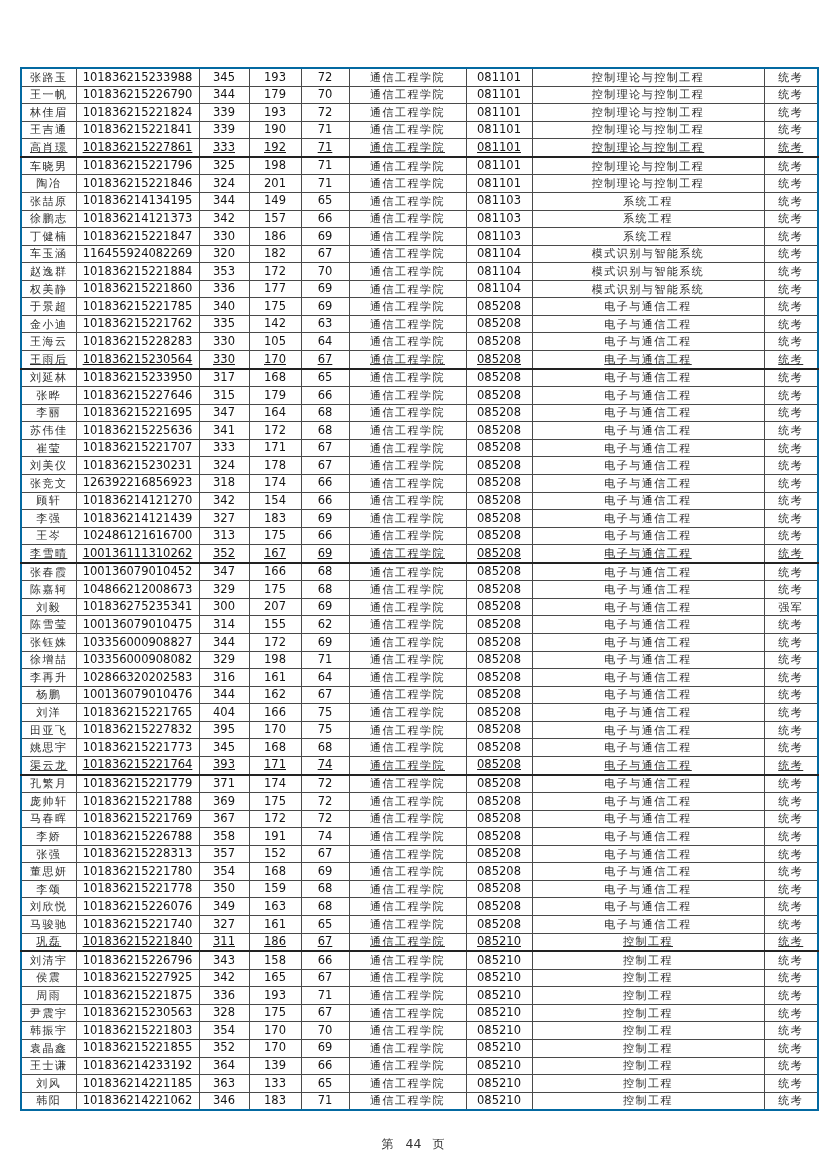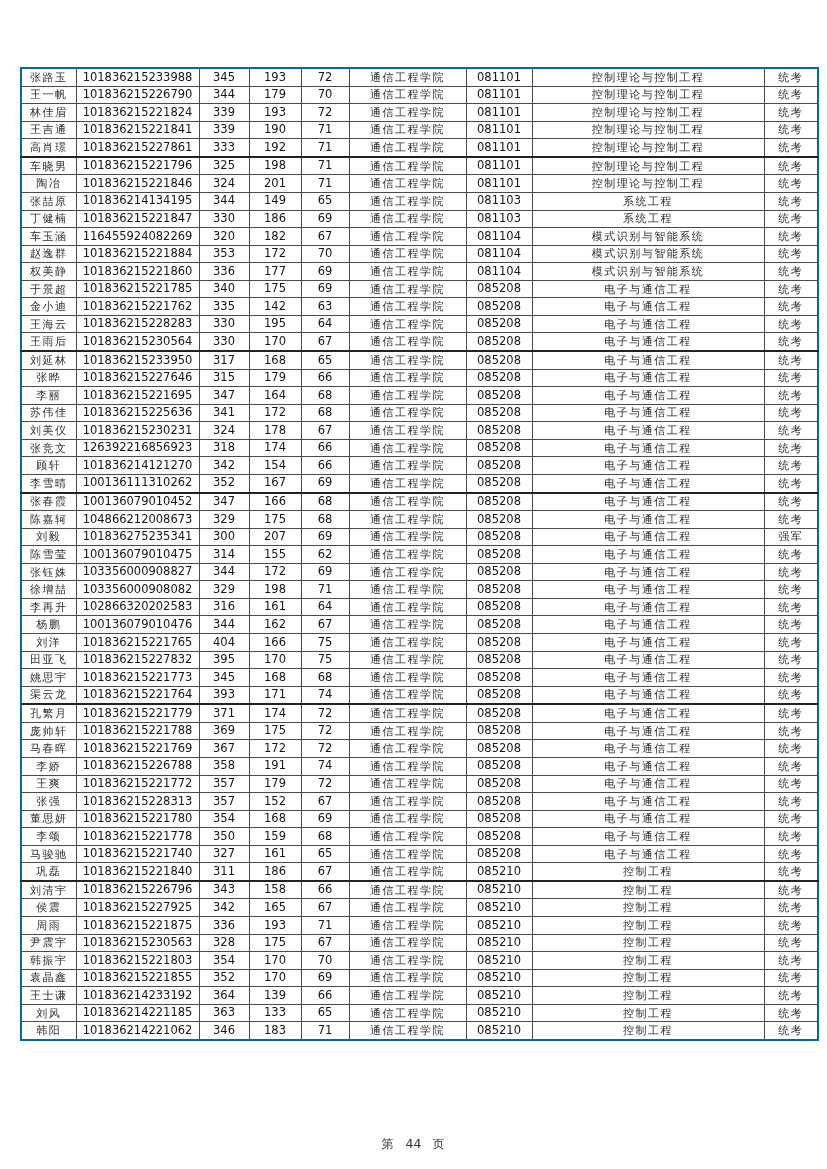--- a/index.html
+++ b/index.html
@@ -21,21 +21,21 @@
     font-size:11px;line-height:1;
   }
   td.cjk{
     font-family:"Liberation Serif","DejaVu Serif",serif;
     color:#2e2e2e;letter-spacing:1.5px;
   }
   td.num{
     font-family:"DejaVu Sans","Liberation Sans",sans-serif;
     color:#141414;font-size:11.5px;letter-spacing:0;
   }
-  tr.page-break td{border-bottom:2px solid #222;}
+  tr.page-break td{border-bottom:2px solid #222;text-decoration:underline;}
   .footer{
     position:absolute;left:0;top:1136px;width:827px;text-align:center;
     font-size:12px;color:#333;
   }
   .footer .cjk-f{font-family:"Liberation Serif","DejaVu Serif",serif;letter-spacing:1px;}
   .footer .num-f{font-family:"DejaVu Sans","Liberation Sans",sans-serif;font-size:12.5px;padding:0 11px;}
 </style>
 </head>
 <body>
 
@@ -134,20 +134,31 @@
         <td class="num">101836214134195</td>
         <td class="num">344</td>
         <td class="num">149</td>
         <td class="num">65</td>
         <td class="cjk">通信工程学院</td>
         <td class="num">081103</td>
         <td class="cjk">系统工程</td>
         <td class="cjk">统考</td>
       </tr>
       <tr>
+        <td class="cjk">徐鹏志</td>
+        <td class="num">101836214121373</td>
+        <td class="num">342</td>
+        <td class="num">157</td>
+        <td class="num">66</td>
+        <td class="cjk">通信工程学院</td>
+        <td class="num">081103</td>
+        <td class="cjk">系统工程</td>
+        <td class="cjk">统考</td>
+      </tr>
+      <tr>
         <td class="cjk">丁健楠</td>
         <td class="num">101836215221847</td>
         <td class="num">330</td>
         <td class="num">186</td>
         <td class="num">69</td>
         <td class="cjk">通信工程学院</td>
         <td class="num">081103</td>
         <td class="cjk">系统工程</td>
         <td class="cjk">统考</td>
       </tr>
@@ -203,21 +214,21 @@
         <td class="num">63</td>
         <td class="cjk">通信工程学院</td>
         <td class="num">085208</td>
         <td class="cjk">电子与通信工程</td>
         <td class="cjk">统考</td>
       </tr>
       <tr>
         <td class="cjk">王海云</td>
         <td class="num">101836215228283</td>
         <td class="num">330</td>
-        <td class="num">195</td>
+        <td class="num">105</td>
         <td class="num">64</td>
         <td class="cjk">通信工程学院</td>
         <td class="num">085208</td>
         <td class="cjk">电子与通信工程</td>
         <td class="cjk">统考</td>
       </tr>
       <tr class="page-break">
         <td class="cjk">王雨后</td>
         <td class="num">101836215230564</td>
         <td class="num">330</td>
@@ -266,20 +277,31 @@
         <td class="num">101836215225636</td>
         <td class="num">341</td>
         <td class="num">172</td>
         <td class="num">68</td>
         <td class="cjk">通信工程学院</td>
         <td class="num">085208</td>
         <td class="cjk">电子与通信工程</td>
         <td class="cjk">统考</td>
       </tr>
       <tr>
+        <td class="cjk">崔莹</td>
+        <td class="num">101836215221707</td>
+        <td class="num">333</td>
+        <td class="num">171</td>
+        <td class="num">67</td>
+        <td class="cjk">通信工程学院</td>
+        <td class="num">085208</td>
+        <td class="cjk">电子与通信工程</td>
+        <td class="cjk">统考</td>
+      </tr>
+      <tr>
         <td class="cjk">刘美仪</td>
         <td class="num">101836215230231</td>
         <td class="num">324</td>
         <td class="num">178</td>
         <td class="num">67</td>
         <td class="cjk">通信工程学院</td>
         <td class="num">085208</td>
         <td class="cjk">电子与通信工程</td>
         <td class="cjk">统考</td>
       </tr>
@@ -292,20 +314,42 @@
         <td class="cjk">通信工程学院</td>
         <td class="num">085208</td>
         <td class="cjk">电子与通信工程</td>
         <td class="cjk">统考</td>
       </tr>
       <tr>
         <td class="cjk">顾轩</td>
         <td class="num">101836214121270</td>
         <td class="num">342</td>
         <td class="num">154</td>
+        <td class="num">66</td>
+        <td class="cjk">通信工程学院</td>
+        <td class="num">085208</td>
+        <td class="cjk">电子与通信工程</td>
+        <td class="cjk">统考</td>
+      </tr>
+      <tr>
+        <td class="cjk">李强</td>
+        <td class="num">101836214121439</td>
+        <td class="num">327</td>
+        <td class="num">183</td>
+        <td class="num">69</td>
+        <td class="cjk">通信工程学院</td>
+        <td class="num">085208</td>
+        <td class="cjk">电子与通信工程</td>
+        <td class="cjk">统考</td>
+      </tr>
+      <tr>
+        <td class="cjk">王岑</td>
+        <td class="num">102486121616700</td>
+        <td class="num">313</td>
+        <td class="num">175</td>
         <td class="num">66</td>
         <td class="cjk">通信工程学院</td>
         <td class="num">085208</td>
         <td class="cjk">电子与通信工程</td>
         <td class="cjk">统考</td>
       </tr>
       <tr class="page-break">
         <td class="cjk">李雪晴</td>
         <td class="num">100136111310262</td>
         <td class="num">352</td>
@@ -486,31 +530,20 @@
         <td class="num">101836215226788</td>
         <td class="num">358</td>
         <td class="num">191</td>
         <td class="num">74</td>
         <td class="cjk">通信工程学院</td>
         <td class="num">085208</td>
         <td class="cjk">电子与通信工程</td>
         <td class="cjk">统考</td>
       </tr>
       <tr>
-        <td class="cjk">王爽</td>
-        <td class="num">101836215221772</td>
-        <td class="num">357</td>
-        <td class="num">179</td>
-        <td class="num">72</td>
-        <td class="cjk">通信工程学院</td>
-        <td class="num">085208</td>
-        <td class="cjk">电子与通信工程</td>
-        <td class="cjk">统考</td>
-      </tr>
-      <tr>
         <td class="cjk">张强</td>
         <td class="num">101836215228313</td>
         <td class="num">357</td>
         <td class="num">152</td>
         <td class="num">67</td>
         <td class="cjk">通信工程学院</td>
         <td class="num">085208</td>
         <td class="cjk">电子与通信工程</td>
         <td class="cjk">统考</td>
       </tr>
@@ -523,20 +556,31 @@
         <td class="cjk">通信工程学院</td>
         <td class="num">085208</td>
         <td class="cjk">电子与通信工程</td>
         <td class="cjk">统考</td>
       </tr>
       <tr>
         <td class="cjk">李颂</td>
         <td class="num">101836215221778</td>
         <td class="num">350</td>
         <td class="num">159</td>
+        <td class="num">68</td>
+        <td class="cjk">通信工程学院</td>
+        <td class="num">085208</td>
+        <td class="cjk">电子与通信工程</td>
+        <td class="cjk">统考</td>
+      </tr>
+      <tr>
+        <td class="cjk">刘欣悦</td>
+        <td class="num">101836215226076</td>
+        <td class="num">349</td>
+        <td class="num">163</td>
         <td class="num">68</td>
         <td class="cjk">通信工程学院</td>
         <td class="num">085208</td>
         <td class="cjk">电子与通信工程</td>
         <td class="cjk">统考</td>
       </tr>
       <tr>
         <td class="cjk">马骏驰</td>
         <td class="num">101836215221740</td>
         <td class="num">327</td>

